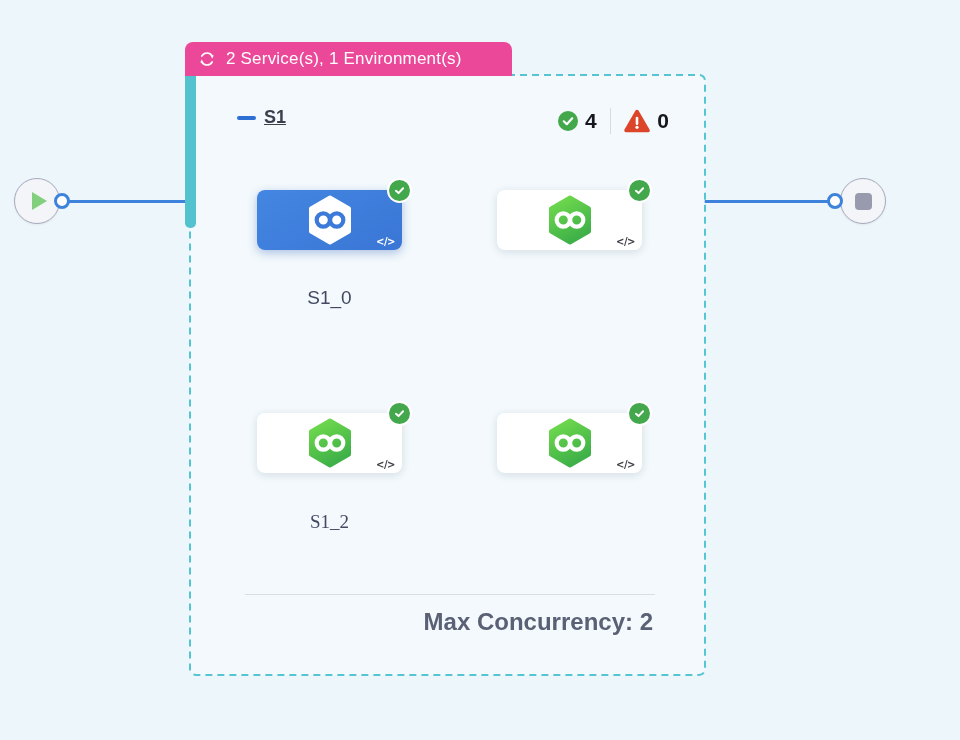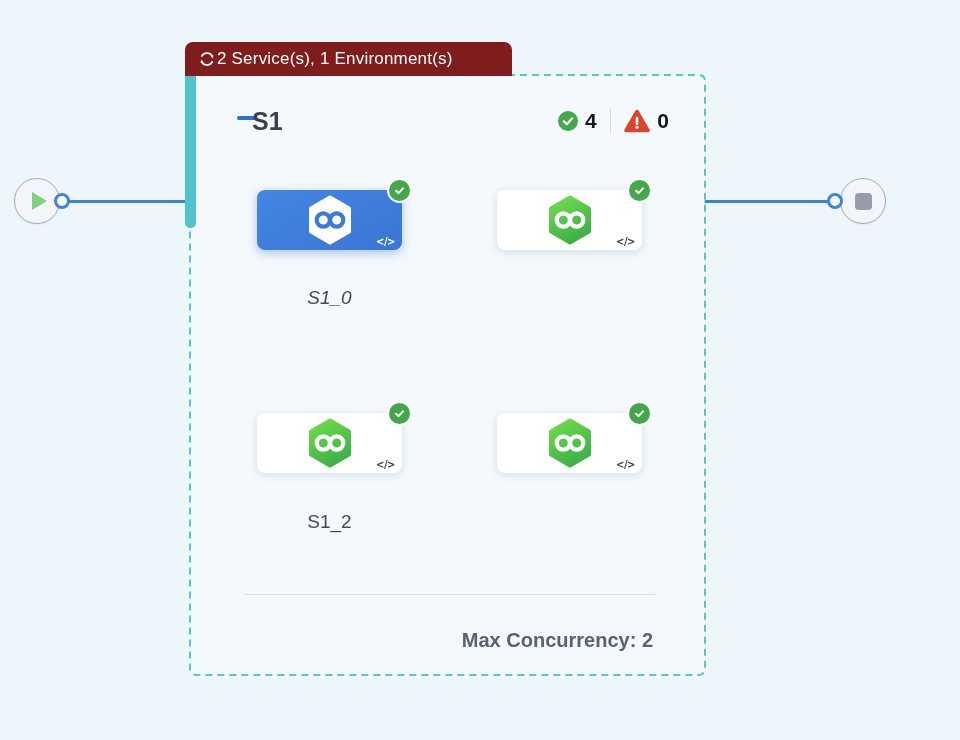--- a/index.html
+++ b/index.html
@@ -23,29 +23,29 @@
   .port { position:absolute; width:16px; height:16px; border-radius:50%; background:#fff;
           border:3.5px solid #3d83dc; top:193px; z-index:4; }
   .port-start { left:54px; }
   .port-end   { left:827px; }
 
   
   .stage-border { position:absolute; left:189px; top:74px; z-index:2; }
   .teal-bar { position:absolute; left:185px; top:74px; width:11px; height:154px;
               background:#52c2ce; border-radius:0 0 5px 5px; z-index:5; }
   .stage-badge { position:absolute; left:185px; top:42px; width:327px; height:34px;
-                 background:#7f1d1d; border-radius:8px 8px 0 0; display:flex; align-items:center;
-                 padding:0 12px; z-index:6; }
+                 background:#ec4899; border-radius:8px 8px 0 0; display:flex; align-items:center;
+                 gap:9px; padding:0 12px; z-index:6; }
   .stage-badge .badge-label { color:#ffffff; font-size:17px; font-weight:500; letter-spacing:.2px; white-space:nowrap; }
 
   
   .collapse-dash { position:absolute; left:237px; top:116px; width:19px; height:4px;
                    border-radius:2px; background:#2e6fd3; z-index:6; }
-  .stage-name { position:absolute; left:252px; top:107px; font-size:25px; font-weight:600;
-                color:#3b3f4e; z-index:6; }
+  .stage-name { position:absolute; left:264px; top:107px; font-size:18px; font-weight:600;
+                color:#3b3f4e; z-index:6;text-decoration:underline; }
   .counts { position:absolute; left:558px; top:105px; height:32px; display:flex;
             align-items:center; gap:7px; z-index:6; }
   .count-num { font-size:21px; font-weight:700; color:#17181f; }
   .count-sep { width:1.5px; height:26px; background:#d7dbe4; margin:0 6px; }
 
   
   .card { position:absolute; width:145px; height:60px; border-radius:8px; background:#ffffff;
           box-shadow:0 2px 8px rgba(35,60,95,.14); z-index:6;
           display:flex; align-items:center; justify-content:center; }
   .card.selected { background:linear-gradient(150deg,#4486e2 0%,#3a76d5 100%);
@@ -54,28 +54,28 @@
   .card-2 { left:257px; top:413px; } .card-3 { left:497px; top:413px; }
   .hex-wrap { margin-top:4px; }
   .check-badge { position:absolute; top:-10px; right:-8px; width:21px; height:21px;
                  border-radius:50%; box-shadow:0 0 0 2px #fff; background:#43a84c;
                  display:flex; align-items:center; justify-content:center; }
   .code-glyph { position:absolute; right:7px; bottom:3px; font-size:10px; font-weight:700;
                 color:#3f3f48; letter-spacing:-0.5px; font-family:"DejaVu Sans",sans-serif; }
   .card.selected .code-glyph { color:#ffffff; }
   .card-label { position:absolute; width:145px; text-align:center; font-size:19px;
                 color:#434960; z-index:6; }
-  .label-0 { left:257px; top:287px;font-style:italic; } .label-1 { left:497px; top:287px; }
-  .label-2 { left:257px; top:511px; } .label-3 { left:497px; top:511px; }
+  .label-0 { left:257px; top:287px; } .label-1 { left:497px; top:287px; }
+  .label-2 { left:257px; top:511px;font-family:Liberation Serif, serif; } .label-3 { left:497px; top:511px; }
 
   
   .stage-divider { position:absolute; left:245px; top:594px; width:410px; height:1px;
                    background:#d9dee6; z-index:6; }
-  .max-conc { position:absolute; left:353px; top:629px; width:300px; text-align:right;
-              font-size:20px; font-weight:700; color:#5b6175; z-index:6; }
+  .max-conc { position:absolute; left:353px; top:608px; width:300px; text-align:right;
+              font-size:24px; font-weight:700; color:#5b6175; z-index:6; }
 </style>
 </head>
 <body>
 
 <svg width="0" height="0" style="position:absolute" aria-hidden="true">
   <defs>
     <linearGradient id="hexg" x1="0" y1="0" x2="0.45" y2="1">
       <stop offset="0" stop-color="#74dd4d"></stop>
         <stop offset="1" stop-color="#3fb148"></stop>
     </linearGradient>

